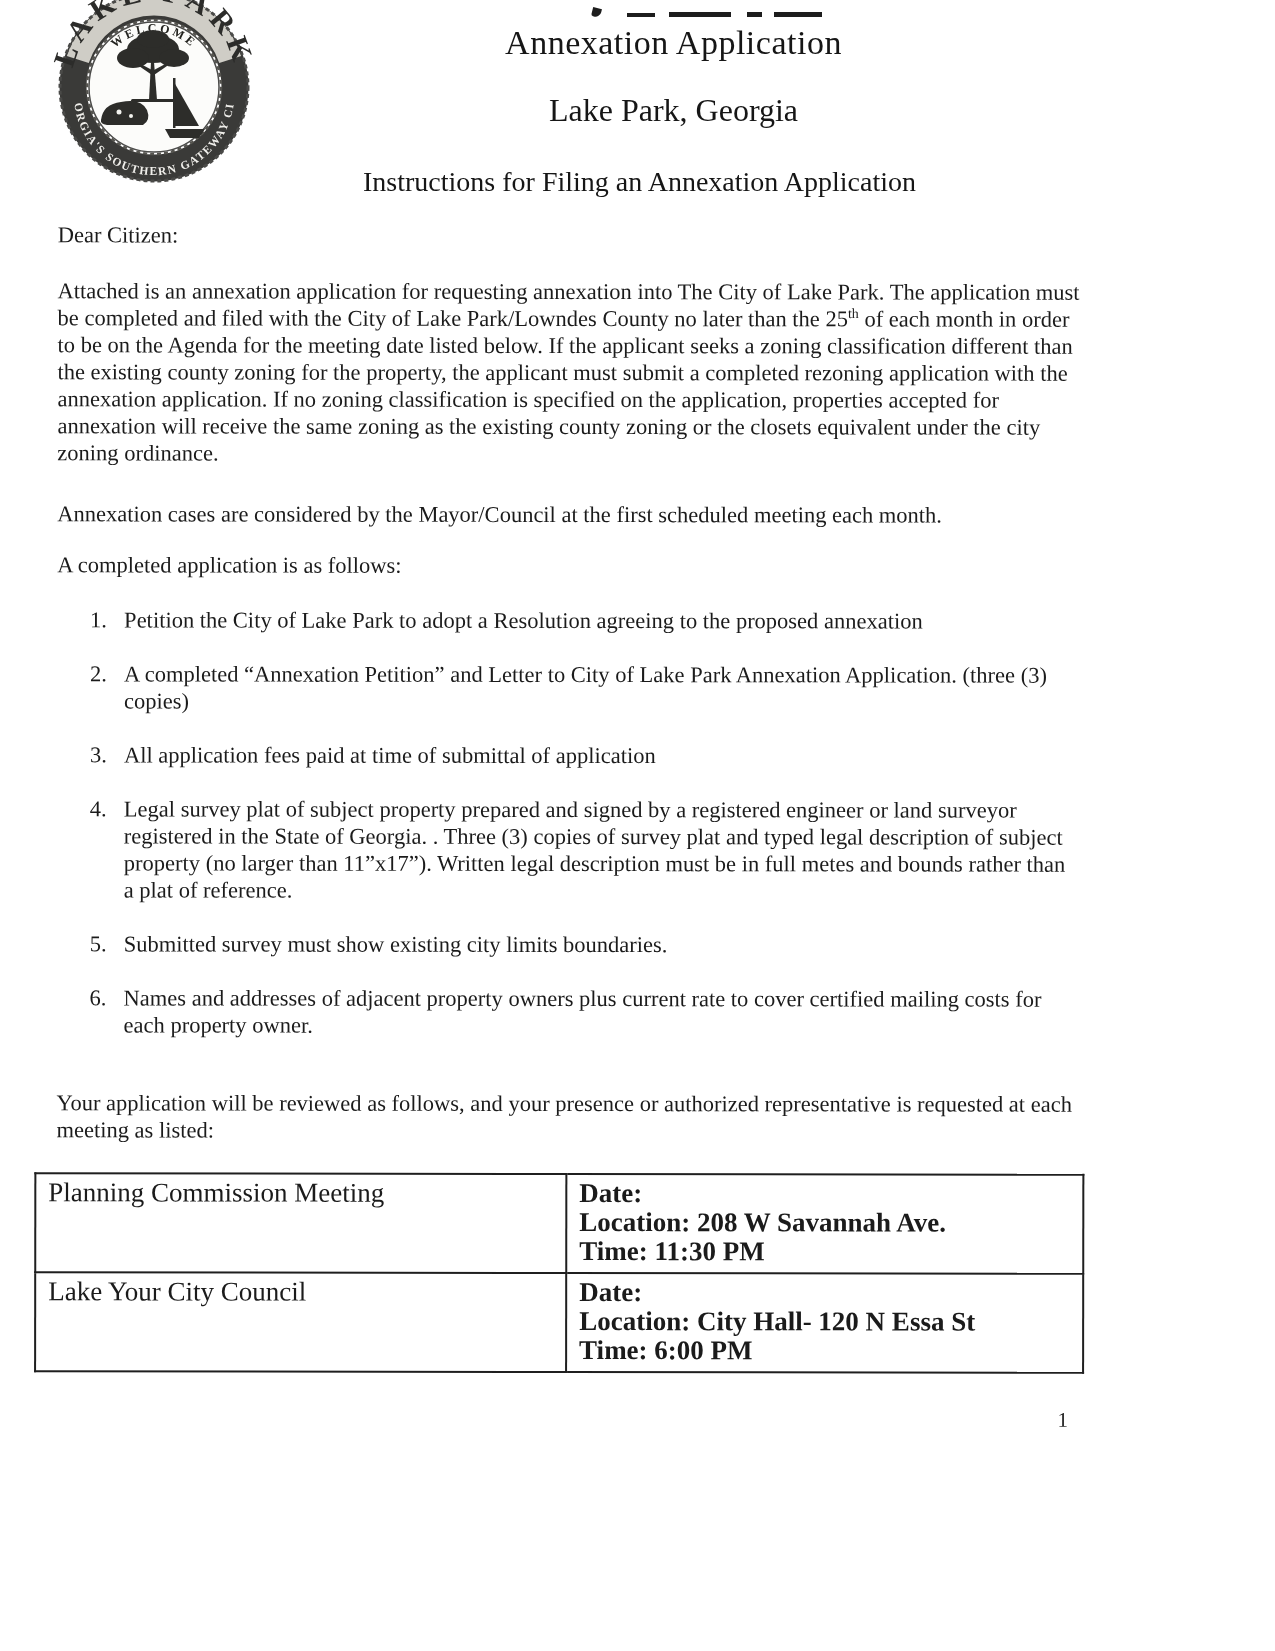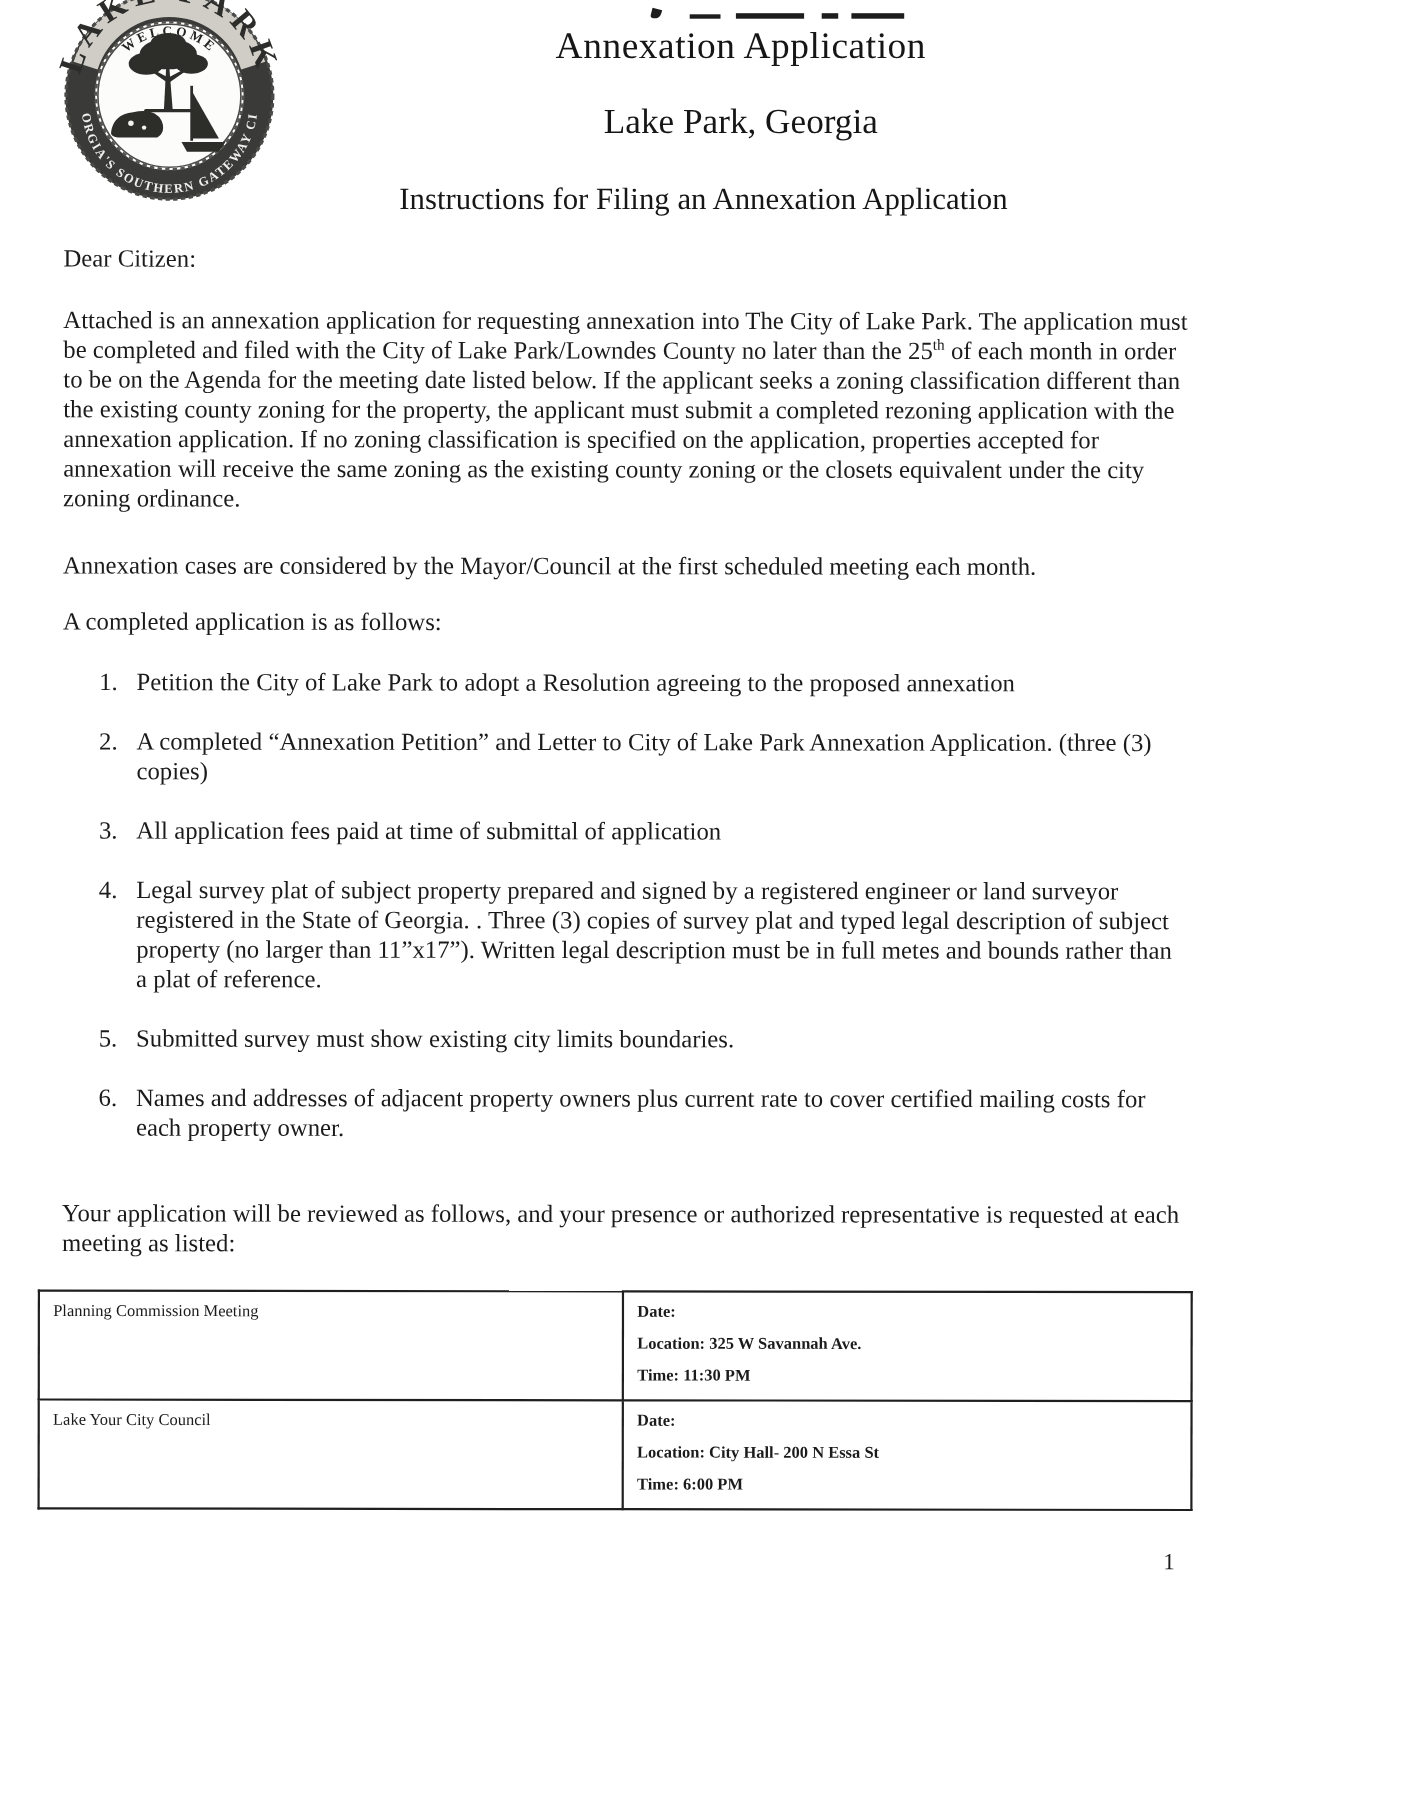--- a/index.html
+++ b/index.html
@@ -52,21 +52,21 @@
     border-collapse:collapse;
     width:1050px;
     margin-left:-22px;
     table-layout:fixed;
   }
   table.meetings td{
     border:2px solid #1f1f1f;
     vertical-align:top;
     padding:4px 12px 6px 12px;
     height:80px;
-    font-size:15px;
+    font-size:27px;
     line-height:29px;
   }
   td.c1{width:505px;}
   .cell-line{display:block;font-weight:bold;}
   
   .page-num{margin-top:33px;text-align:right;padding-right:10px;font-size:21px;}
   
   .seal text{font-family:"Liberation Serif","DejaVu Serif",serif;}
 </style>
 </head>
@@ -175,29 +175,29 @@
     </div>
 
     <p class="review">Your application will be reviewed as follows, and your presence or authorized representative is requested at each meeting as listed:</p>
 
     <table class="meetings">
       <tbody>
         <tr>
           <td class="c1">Planning Commission Meeting</td>
           <td class="c2">
             <span class="cell-line">Date:</span>
-            <span class="cell-line">Location: 325 W Savannah Ave.</span>
+            <span class="cell-line">Location: 208 W Savannah Ave.</span>
             <span class="cell-line">Time: 11:30 PM</span>
           </td>
         </tr>
         <tr>
           <td class="c1">Lake Your City Council</td>
           <td class="c2">
             <span class="cell-line">Date:</span>
-            <span class="cell-line">Location: City Hall- 200 N Essa St</span>
+            <span class="cell-line">Location: City Hall- 120 N Essa St</span>
             <span class="cell-line">Time: 6:00 PM</span>
           </td>
         </tr>
       </tbody>
     </table>
 
     <div class="page-num">1</div>
 
   </div>
 </div>

